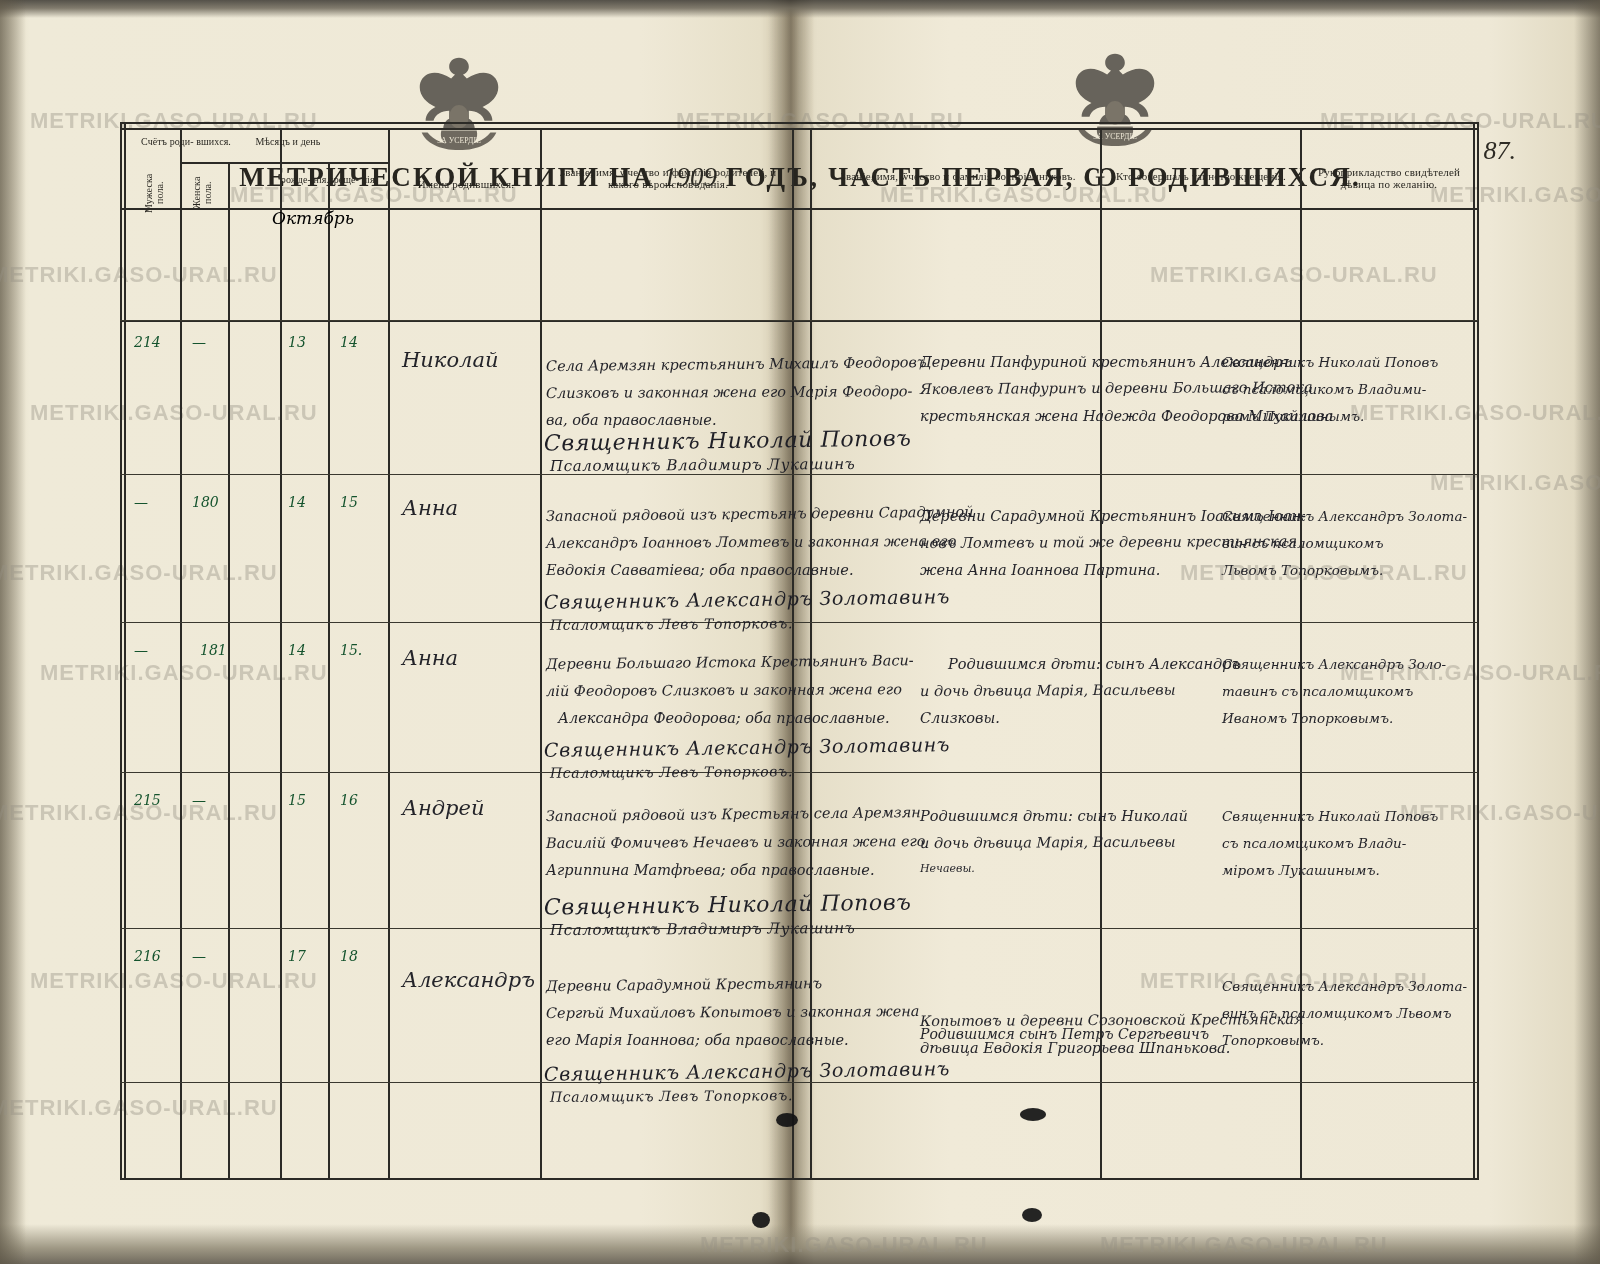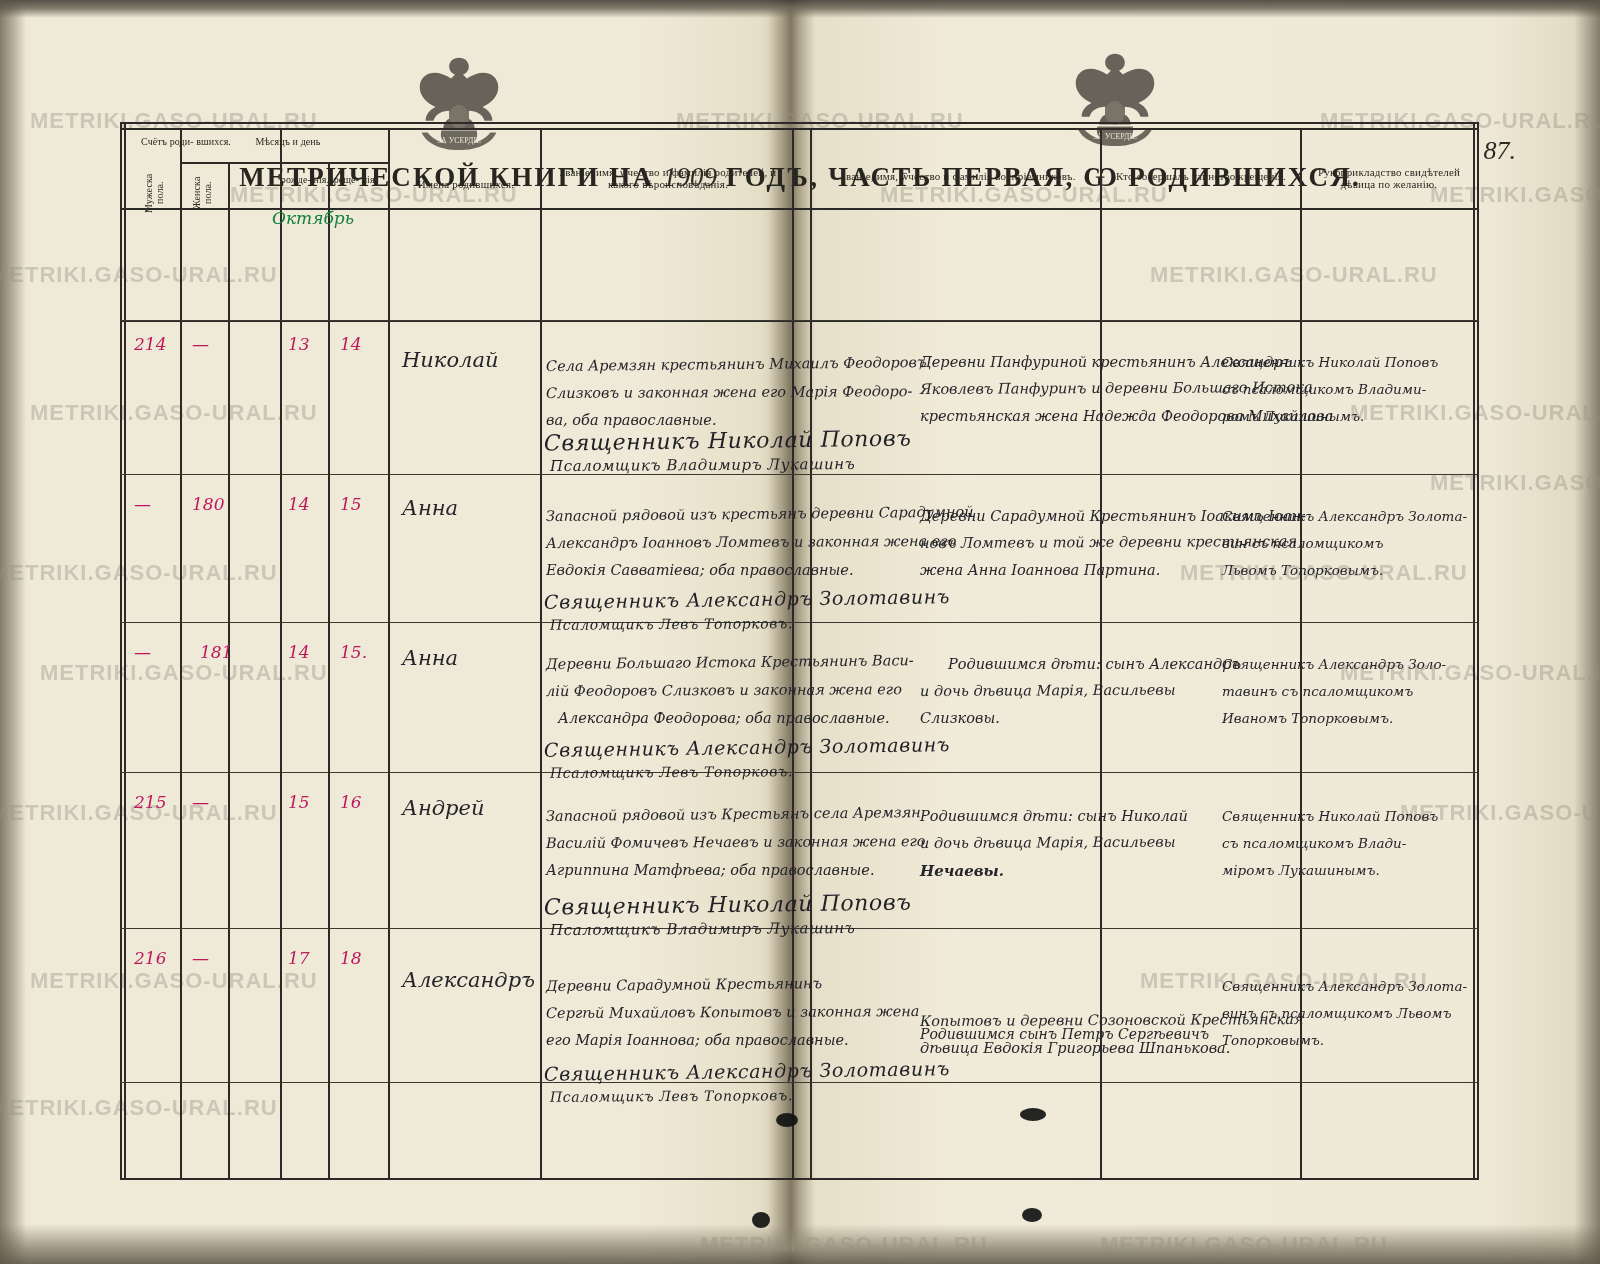--- a/index.html
+++ b/index.html
@@ -142,22 +142,22 @@
     font-style: italic;
     color: #2a2a2c;
     white-space: nowrap;
     transform-origin: left center;
   }
   .hw.ink   { color: #24242a; }
   .num {
     position: absolute;
     font-family: "DejaVu Serif", serif;
     font-style: italic;
-    font-size: 17px;
-    color: #be185d;
+    font-size: 14px;
+    color: #14532d;
   }
   .name {
     position: absolute;
     font-family: "DejaVu Serif", serif;
     font-style: italic;
     font-size: 21px;
     color: #24242a;
     white-space: nowrap;
   }
   .sig {
@@ -172,21 +172,21 @@
     position: absolute;
     background: #121214;
     border-radius: 50%;
     opacity: .92;
   }
   .month {
     position: absolute;
     font-family: "DejaVu Serif", serif;
     font-style: italic;
     font-size: 17px;
-    color: #15803d;
+    color: #000000;
   }
 </style>
 </head>
 <body>
 
 <div id="page">
 
   <div class="paper"></div>
   <div class="paper-left"></div>
   <div class="paper-right"></div>
@@ -358,21 +358,21 @@
       <div class="num" style="left: 134px; top: 792px;">215</div>
       <div class="num" style="left: 192px; top: 792px;">—</div>
       <div class="num" style="left: 288px; top: 792px;">15</div>
       <div class="num" style="left: 340px; top: 792px;">16</div>
       <div class="name" style="left: 402px; top: 796px;">Андрей</div>
       <div class="hw ink" style="left: 546px; top: 808px; font-size: 14.5px; transform: rotate(-0.6deg);">Запасной рядовой изъ Крестьянъ села Аремзян</div>
       <div class="hw ink" style="left: 546px; top: 835px; font-size: 14.5px; transform: rotate(-0.3deg);">Василій Фомичевъ Нечаевъ и законная жена его</div>
       <div class="hw ink" style="left: 546px; top: 862px; font-size: 14.5px;">Агриппина Матфѣева; оба православные.</div>
       <div class="hw ink" style="left: 920px; top: 808px; font-size: 14.5px;">Родившимся дѣти: сынъ Николай</div>
       <div class="hw ink" style="left: 920px; top: 835px; font-size: 14.5px; transform: rotate(-0.3deg);">и дочь дѣвица Марія, Васильевы</div>
-      <div class="hw ink" style="left: 920px; top: 862px; font-size: 15px; font-weight: bold;">Нечаевы.</div>
+      <div class="hw ink" style="left: 920px; top: 862px; font-size: 11px;">Нечаевы.</div>
       <div class="hw ink" style="left: 1222px; top: 808px; font-size: 13.5px;">Священникъ Николай Поповъ</div>
       <div class="hw ink" style="left: 1222px; top: 835px; font-size: 13.5px;">съ псаломщикомъ Влади-</div>
       <div class="hw ink" style="left: 1222px; top: 862px; font-size: 13.5px;">міромъ Лукашинымъ.</div>
       <div class="sig" style="left: 544px; top: 892px; font-size: 22px; transform: rotate(-0.8deg);">Священникъ Николай Поповъ</div>
       <div class="sig" style="left: 550px; top: 920px; font-size: 15px; transform: rotate(-0.4deg);">Псаломщикъ Владимиръ Лукашинъ</div>
       <div class="num" style="left: 134px; top: 948px;">216</div>
       <div class="num" style="left: 192px; top: 948px;">—</div>
       <div class="num" style="left: 288px; top: 948px;">17</div>
       <div class="num" style="left: 340px; top: 948px;">18</div>
       <div class="name" style="left: 402px; top: 968px;">Александръ</div>

